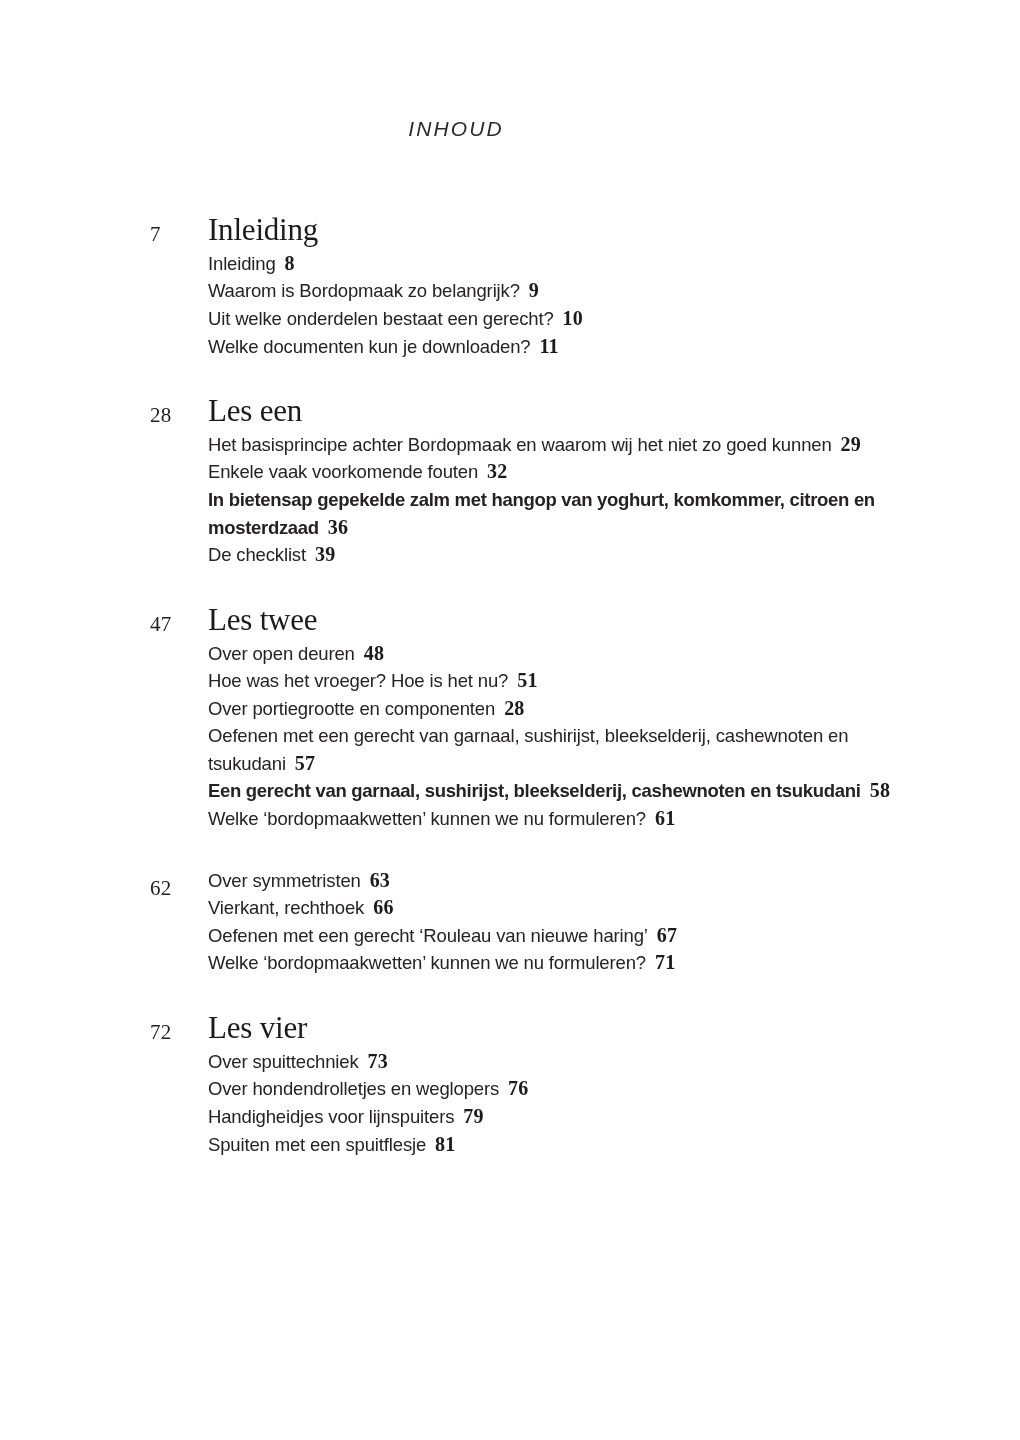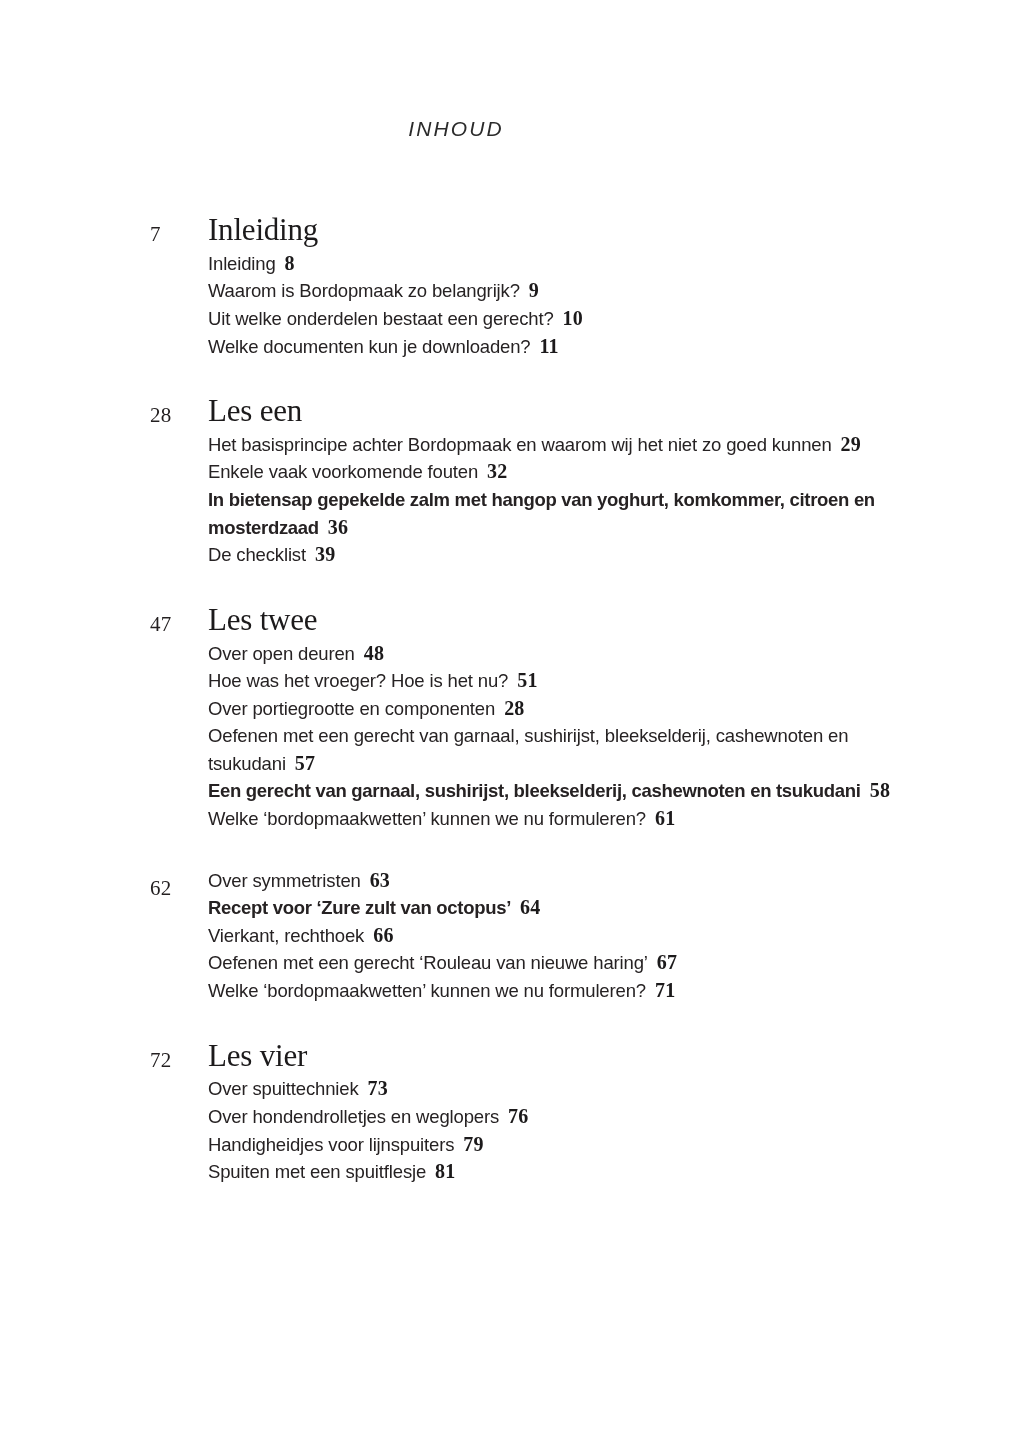--- a/index.html
+++ b/index.html
@@ -148,21 +148,20 @@
           <li class="entry"><span class="entry-text">Over portiegrootte en componenten</span><span class="entry-page">28</span></li>
           <li class="entry"><span class="entry-text">Oefenen met een gerecht van garnaal, sushirijst, bleekselderij, cashewnoten en tsukudani</span><span class="entry-page">57</span></li>
           <li class="entry bold"><span class="entry-text">Een gerecht van garnaal, sushirijst, bleekselderij, cashewnoten en tsukudani</span><span class="entry-page">58</span></li>
           <li class="entry"><span class="entry-text">Welke ‘bordopmaakwetten’ kunnen we nu formuleren?</span><span class="entry-page">61</span></li>
         </ul>
       </div>
       <div class="chapter">
         <div class="chapter-number">62</div>
         <ul class="entries">
           <li class="entry"><span class="entry-text">Over symmetristen</span><span class="entry-page">63</span></li>
-          <li class="entry bold"><span class="entry-text">Recept voor ‘Zure zult van octopus’</span><span class="entry-page">64</span></li>
           <li class="entry"><span class="entry-text">Vierkant, rechthoek</span><span class="entry-page">66</span></li>
           <li class="entry"><span class="entry-text">Oefenen met een gerecht ‘Rouleau van nieuwe haring’</span><span class="entry-page">67</span></li>
           <li class="entry"><span class="entry-text">Welke ‘bordopmaakwetten’ kunnen we nu formuleren?</span><span class="entry-page">71</span></li>
         </ul>
       </div>
       <div class="chapter">
         <div class="chapter-number">72</div>
         <div class="chapter-title">Les vier</div>
         <ul class="entries">
           <li class="entry"><span class="entry-text">Over spuittechniek</span><span class="entry-page">73</span></li>

